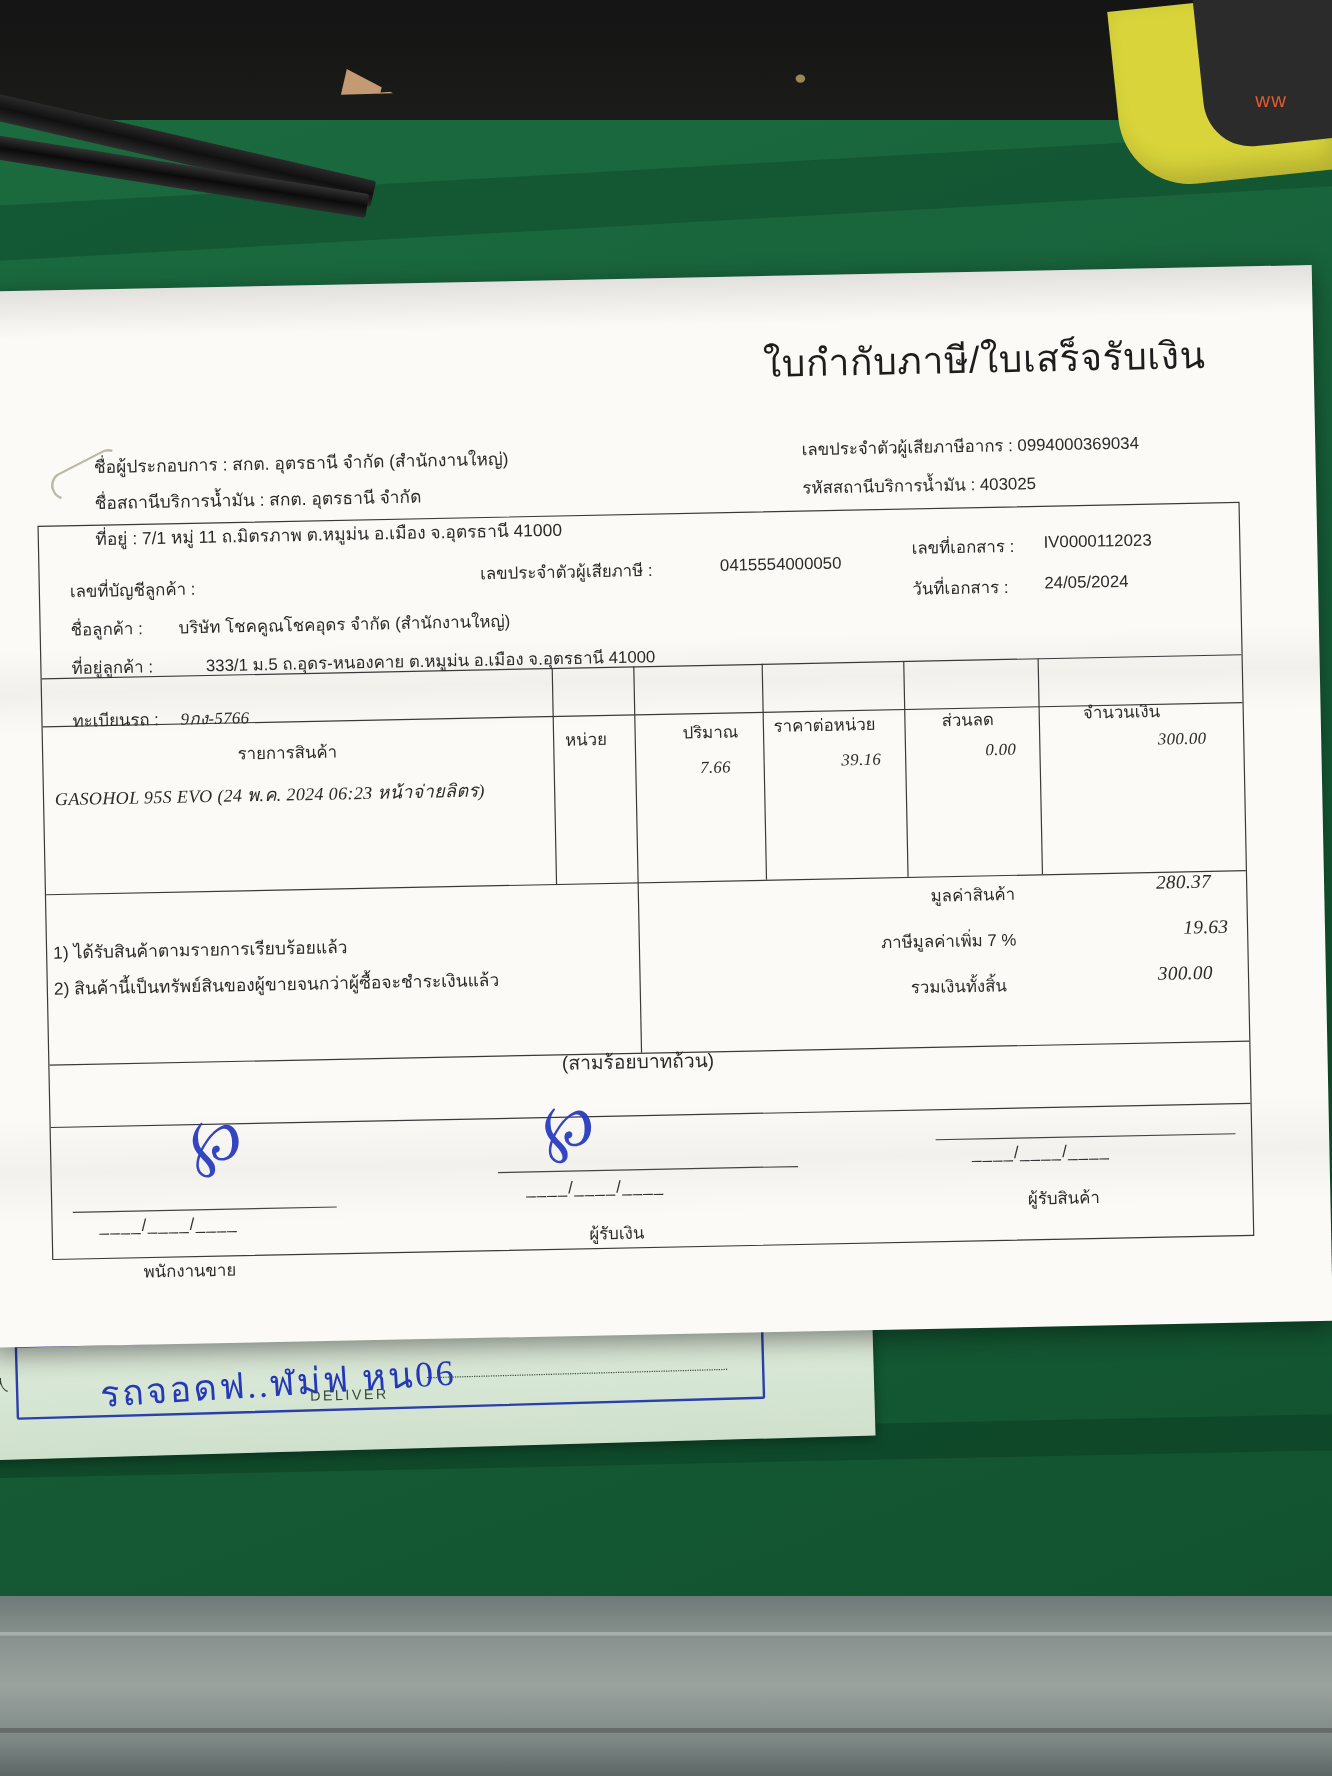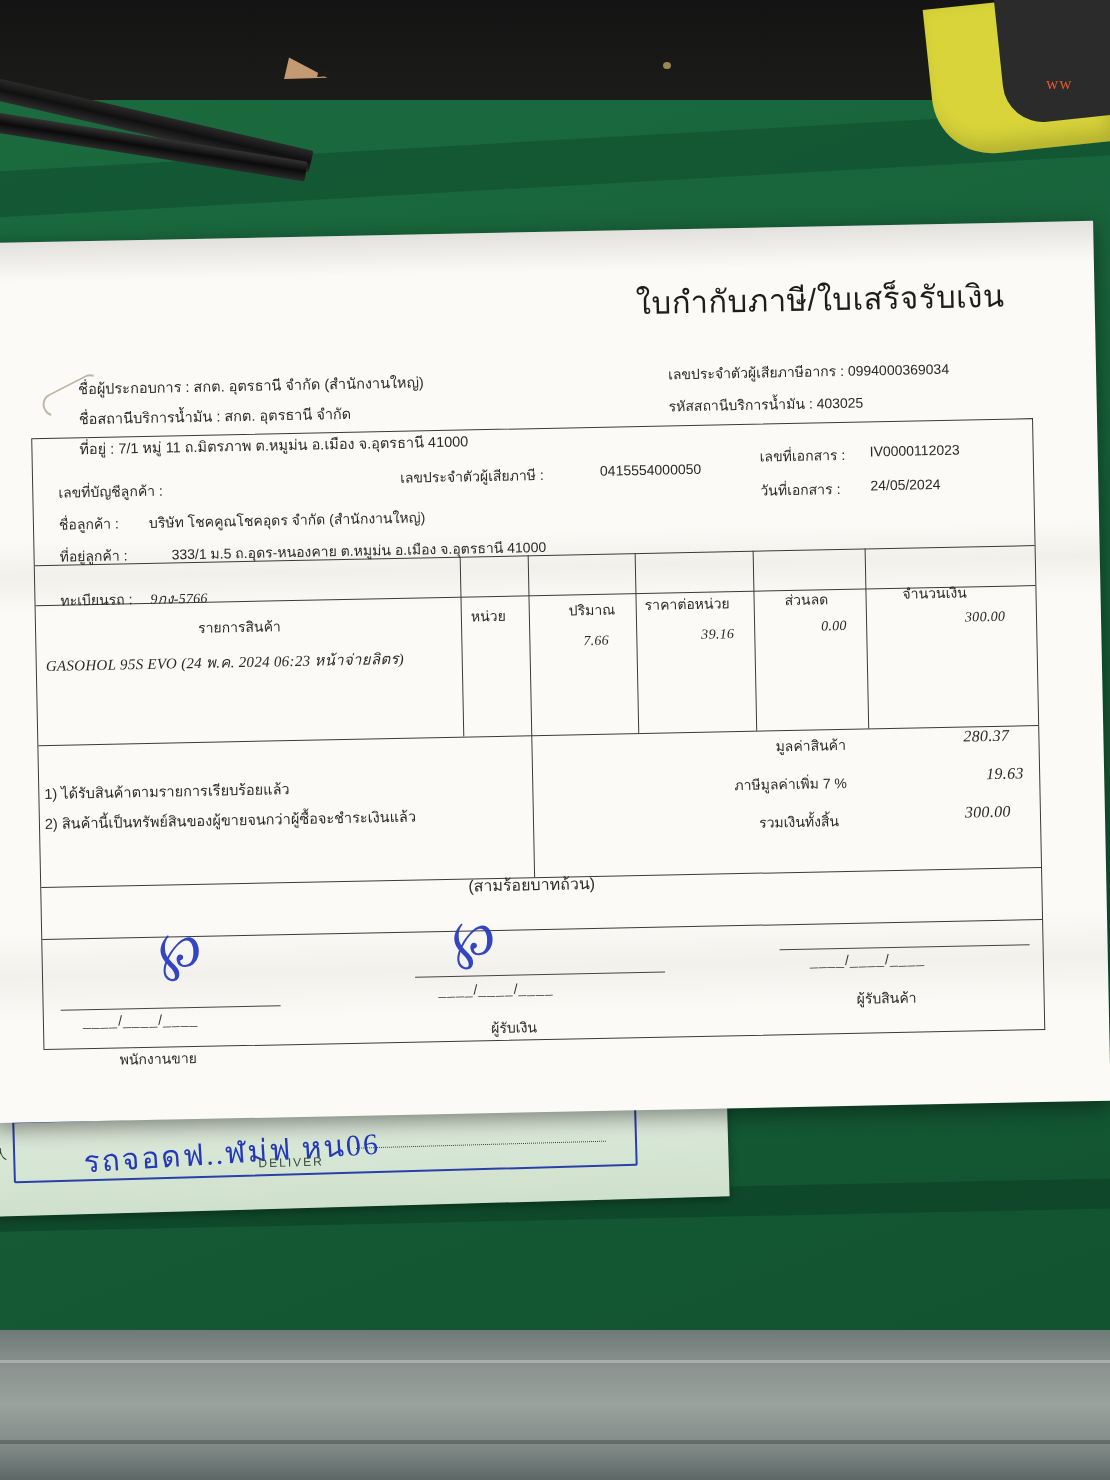--- a/index.html
+++ b/index.html
@@ -121,21 +121,21 @@
     background: #2b2b2b;
     border-radius: 0 0 0 40px;
     transform: rotate(-6deg);
   }
   .cloth-text {
     position: absolute;
     left: 1046px; top: 74px;
     color: #e25a2b;
     font-size: 17px;
     letter-spacing: 1px;
-    font-family: Liberation Serif, serif;
+    font-family: Liberation Sans, sans-serif;
   }
   .speck {
     position: absolute;
     left: 663px; top: 62px;
     width: 8px; height: 7px;
     background: #b09d5c;
     border-radius: 50%;
     opacity: .85;
   }
 

